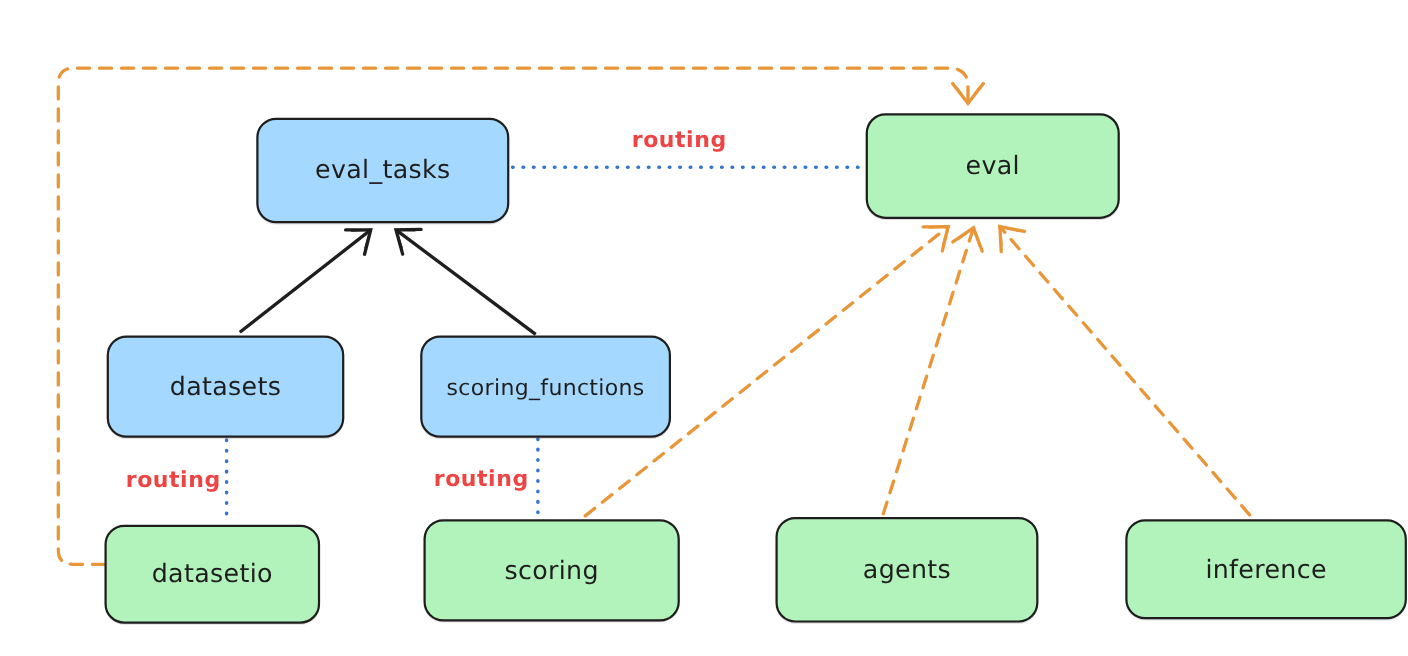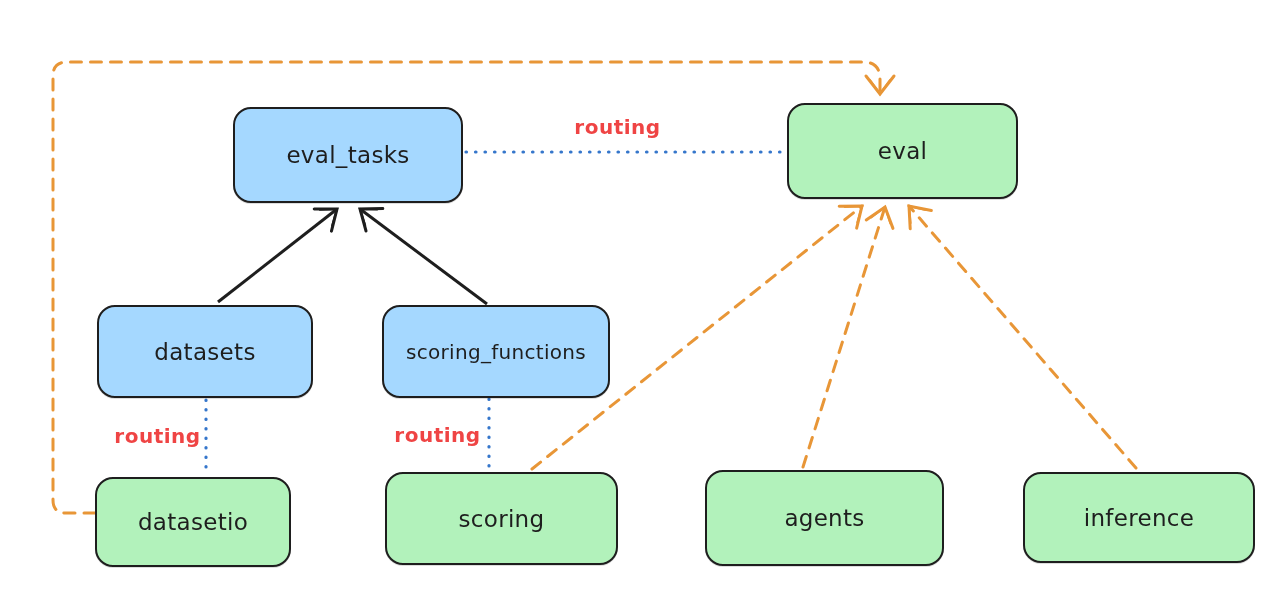--- a/index.html
+++ b/index.html
@@ -97,21 +97,21 @@
   </div>
 
   <div class="node green" style="left:385px; top:472px; width:233px; height:93px;">
     <span>scoring</span>
   </div>
 
   <div class="node green" style="left:705px; top:470px; width:239px; height:96px;">
     <span>agents</span>
   </div>
 
-  <div class="node green" style="left:1023px; top:472px; width:232px; height:91px;">
+  <div class="node green" style="left:1023px; top:472px; width:256px; height:91px;">
     <span>inference</span>
   </div>
 
   <div class="edge-label" style="left:560px; top:115px; width:115px;">routing</div>
   <div class="edge-label" style="left:110px; top:424px; width:95px;">routing</div>
   <div class="edge-label" style="left:390px; top:423px; width:95px;">routing</div>
 
 </div>
 
 </body></html>

